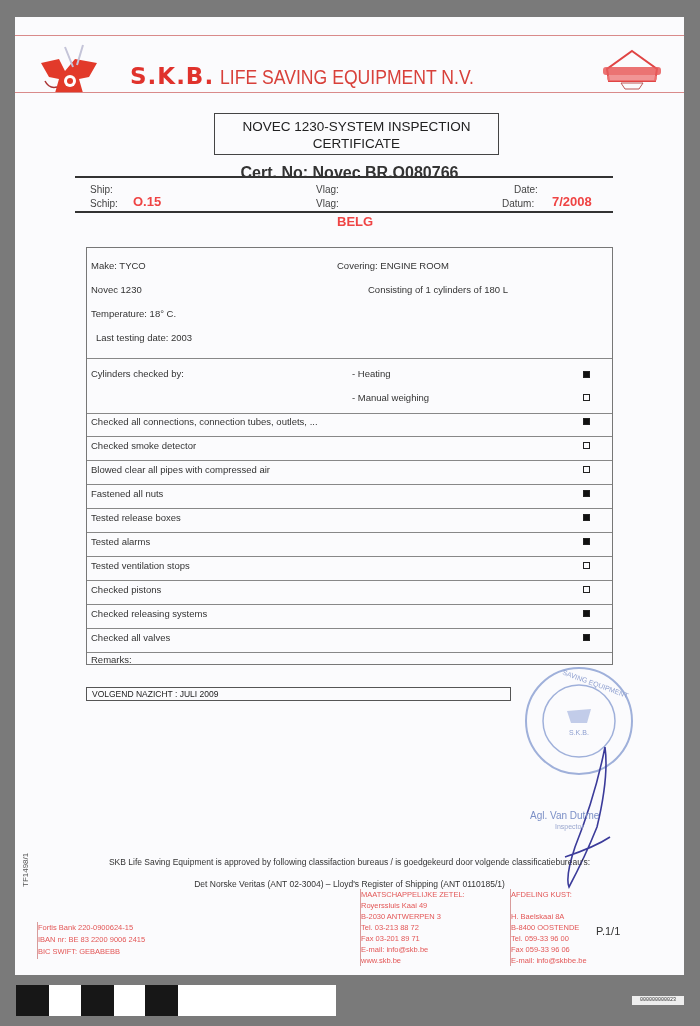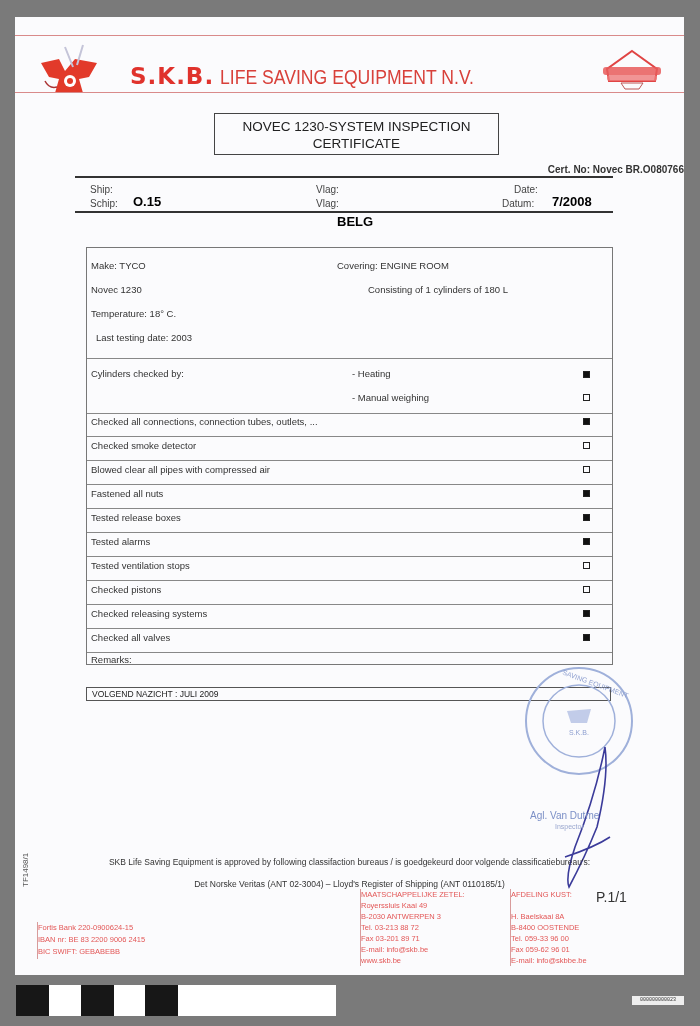--- a/index.html
+++ b/index.html
@@ -16,51 +16,51 @@
   .logo-right { position:absolute; left:580px; top:30px; width:74px; height:45px; }
   .brand { position:absolute; left:115px; top:46px; white-space:nowrap; }
   .brand .skb { font-family:"DejaVu Sans", sans-serif; font-weight:bold; font-size:23px; color:#e0322c; letter-spacing:1px; }
   .brand .lse { font-family:"Liberation Sans", sans-serif; font-size:20px; color:#d8403a; margin-left:6px; transform:scaleX(0.88); display:inline-block; transform-origin:left center; }
 
   .title-box {
     position:absolute; left:199px; top:96px; width:285px; height:42px; border:1px solid #444;
     text-align:center; font-size:13.5px; line-height:17px; padding-top:4px; box-sizing:border-box;
     color:#222;
   }
-  .certno { position:absolute; left:0; right:0; top:147px; text-align:right; font-size:10px; font-weight:bold; color:#333; }
+  .certno { position:absolute; left:0; right:0; top:147px; text-align:center; font-size:16px; font-weight:bold; color:#333; }
   .line-dark { position:absolute; height:2px; background:#333; }
   .shipbar { position:absolute; left:75px; top:165px; width:520px; height:28px; font-size:10px; color:#444; }
   .shipbar .lbl-top { position:absolute; top:2px; }
   .shipbar .lbl-bot { position:absolute; top:16px; }
-  .shipbar .val { position:absolute; top:12px; font-size:13px; font-weight:bold; color:#000000; }
+  .shipbar .val { position:absolute; top:12px; font-size:13px; font-weight:bold; color:#ef4444; }
 
   .box {
     position:absolute; left:71px; top:230px; width:527px; height:418px; border:1px solid #777; box-sizing:border-box;
     font-size:9.5px; color:#333;
   }
   .box .t { position:absolute; white-space:nowrap; }
   .box .hline { position:absolute; left:0; right:0; height:1px; background:#888; }
   .chk { position:absolute; width:7px; height:7px; box-sizing:border-box; border:1px solid #222; }
   .chk.on { background:#111; }
 
   .volgend {
-    position:absolute; left:71px; top:670px; width:525px; height:14px; border:1px solid #555; box-sizing:border-box;
+    position:absolute; left:71px; top:670px; width:425px; height:14px; border:1px solid #555; box-sizing:border-box;
     font-size:8.5px; line-height:12px; padding-left:5px; color:#222;
   }
   .stamp { position:absolute; left:508px; top:648px; width:112px; height:112px; }
   .sig { position:absolute; left:520px; top:720px; width:90px; height:160px; }
   .signame { position:absolute; left:515px; top:793px; font-size:10px; color:#7b8fc6; }
   .sigsub { position:absolute; left:540px; top:806px; font-size:7px; color:#9aa7cf; }
 
   .approved { position:absolute; left:0; right:0; top:840px; text-align:center; font-size:8.5px; color:#333; }
   .bureaus { position:absolute; left:0; right:0; top:862px; text-align:center; font-size:8.5px; color:#333; }
   .vert { position:absolute; left:6px; top:870px; transform:rotate(-90deg); transform-origin:left top; font-size:8px; color:#555; white-space:nowrap; }
   .col { position:absolute; font-size:7.5px; color:#e35757; line-height:12.2px; border-left:1px solid #d89b9b; }
   .col div { white-space:nowrap; }
-  .page { position:absolute; left:581px; top:872px; font-size:14px; color:#333; }
+  .page { position:absolute; left:581px; top:908px; font-size:11px; color:#333; }
 
   .calib { position:absolute; top:985px; height:31px; }
   .calib.black { background:#171717; }
   .calib.white { background:#fff; }
   .barcode { position:absolute; left:632px; top:996px; width:52px; height:9px; background:#eee; font-size:5px; color:#333; text-align:center; line-height:9px; font-family:"Liberation Mono", monospace; overflow:hidden; }
 </style>
 </head>
 <body>
 
 <div class="paper">
@@ -190,21 +190,21 @@
     <div>Fax 03-201 89 71</div>
     <div>E-mail: info@skb.be</div>
     <div>www.skb.be</div>
   </div>
   <div class="col" style="left:495px; top:872px; line-height:11px;">
     <div>AFDELING KUST:</div>
     <div style="height:11px;"></div>
     <div>H. Baelskaai 8A</div>
     <div>B-8400 OOSTENDE</div>
     <div>Tel. 059-33 96 00</div>
-    <div>Fax 059-62 96 01</div>
+    <div>Fax 059-33 96 06</div>
     <div>E-mail: info@skbbe.be</div>
   </div>
 </div>
 
 <div class="calib black" style="left:16px; width:33px;"></div>
 <div class="calib white" style="left:49px; width:32px;"></div>
 <div class="calib black" style="left:81px; width:33px;"></div>
 <div class="calib white" style="left:114px; width:31px;"></div>
 <div class="calib black" style="left:145px; width:33px;"></div>
 <div class="calib white" style="left:178px; width:158px;"></div>

